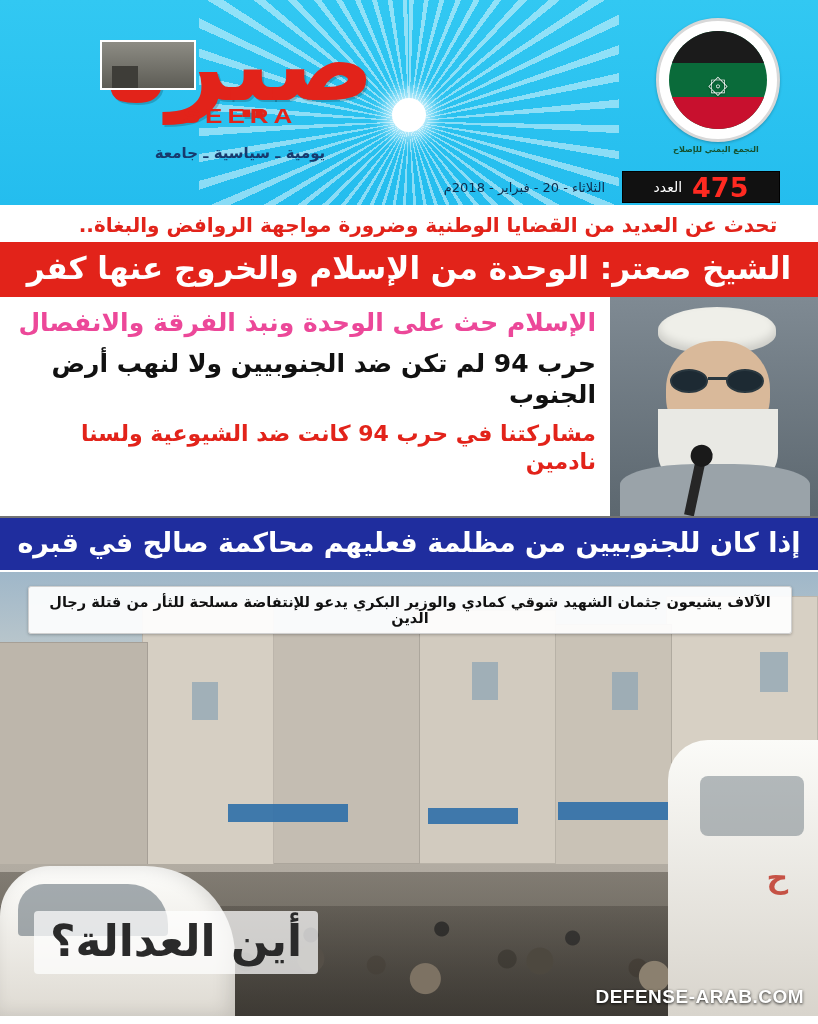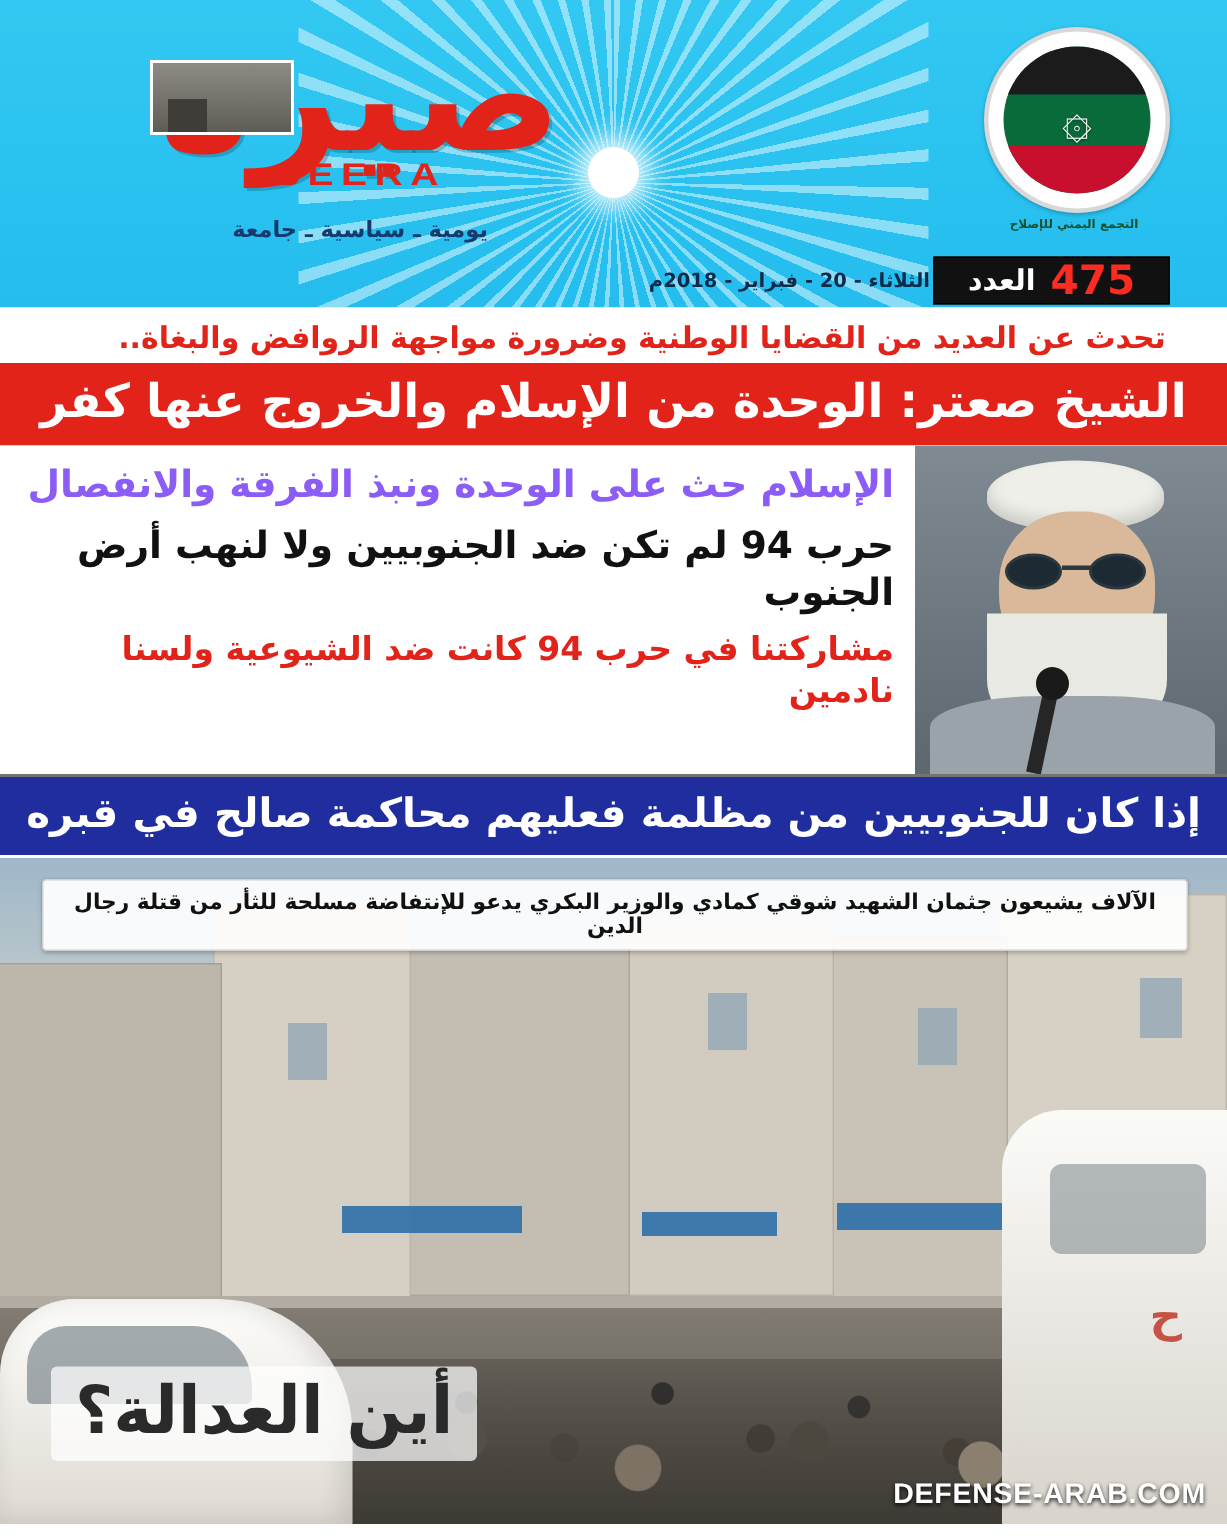--- a/index.html
+++ b/index.html
@@ -98,23 +98,23 @@
   .issue-bar{
     position:absolute;right:0;left:0;bottom:0;height:36px;
     display:flex;align-items:center;
   }
   .issue-num-box{
     margin-right:38px;background:#111111;color:#ffffff;
     height:30px;min-width:132px;display:flex;align-items:center;justify-content:center;
     gap:10px;padding:0 12px;border:1px solid #000;
   }
   .issue-num{color:#ff2a21;font-size:27px;font-weight:bold;}
-  .issue-lbl{color:#ffffff;font-size:19px;font-weight:bold;}
+  .issue-lbl{color:#ffffff;font-size:14px;font-weight:normal;}
   .issue-date{
-    margin-right:2px;color:#0d2a4a;font-size:13px;font-weight:bold;
+    margin-right:17px;color:#0d2a4a;font-size:13px;font-weight:normal;
   }
 
   
   .kicker{
     height:34px;display:flex;align-items:center;justify-content:center;
     color:#e2231a;font-size:20px;font-weight:bold;background:#fff;padding-left:38px;
   }
 
   
   .headline-bar{
@@ -169,21 +169,21 @@
     content:"";position:absolute;left:-6px;top:-14px;width:22px;height:22px;border-radius:50%;
     background:#1a1a1a;
   }
 
   .mid-text{
     position:absolute;right:208px;left:0;top:0;bottom:0;
     padding:10px 14px 4px 14px;
     display:flex;flex-direction:column;justify-content:flex-start;gap:10px;
     text-align:right;
   }
-  .lead-1{font-size:25px;font-weight:bold;color:#8b5cf6;line-height:1.25;}
+  .lead-1{font-size:25px;font-weight:bold;color:#ec4899;line-height:1.25;}
   .lead-2{font-size:25px;font-weight:bold;color:#111111;line-height:1.25;}
   .lead-3{font-size:22px;font-weight:bold;color:#e2231a;line-height:1.25;}
 
   
   .blue-bar{
     background:#1f2d9e;color:#ffffff;text-align:center;
     font-size:27px;font-weight:bold;padding:9px 10px 11px;
     border-top:2px solid #737373;border-bottom:2px solid #ffffff;
     line-height:1.2;
   }

